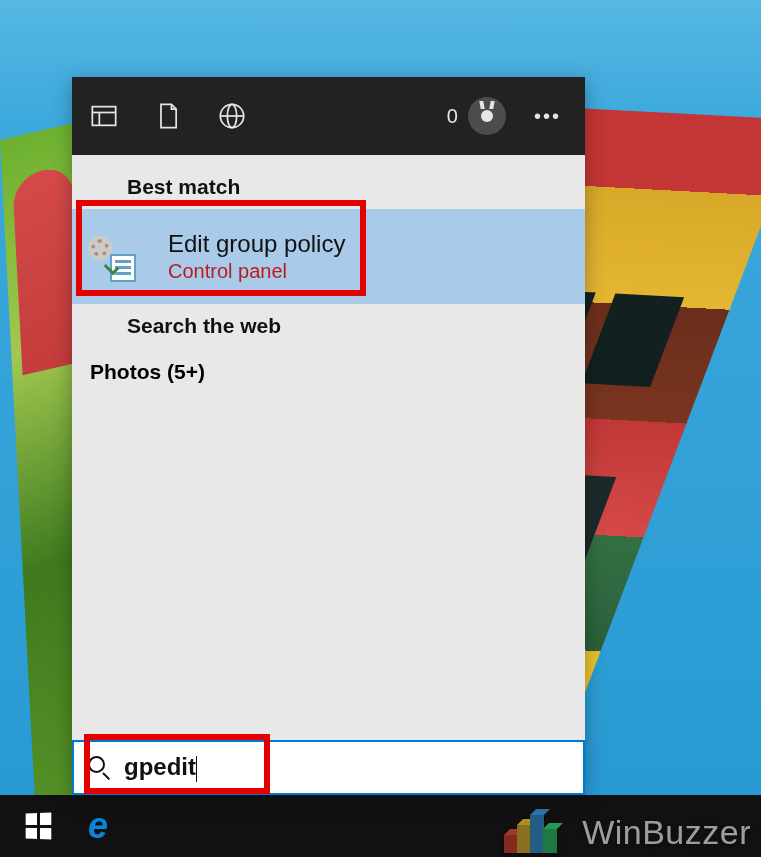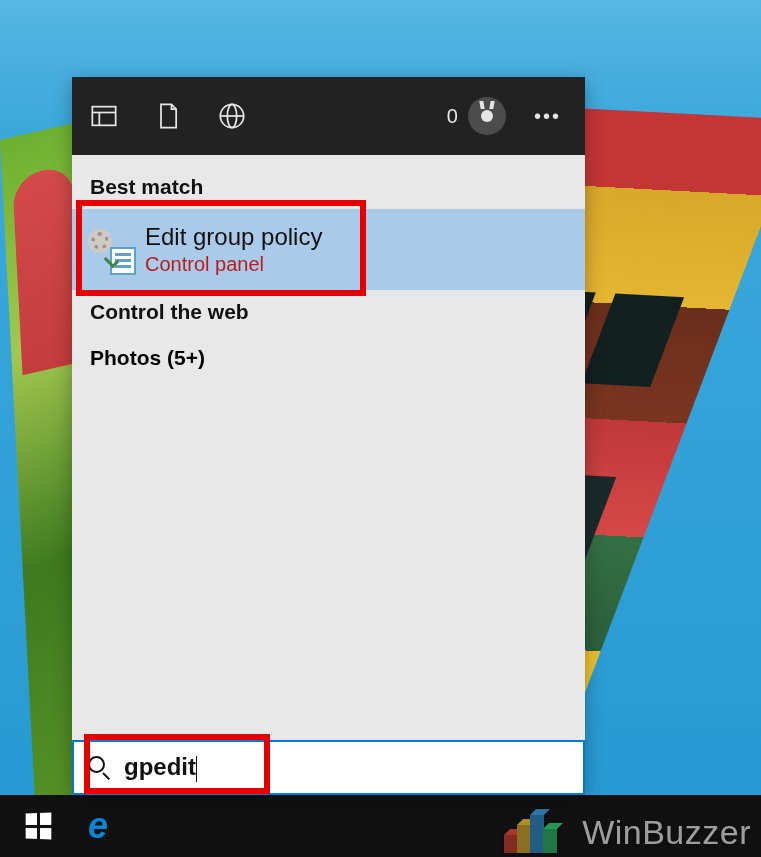--- a/index.html
+++ b/index.html
@@ -92,29 +92,30 @@
   background: #e8e8e8;
   height: 585px;
   padding-top: 10px;
   position: relative;
 }
 .section-label {
   font-size: 21px;
   font-weight: 600;
   padding: 10px 18px 10px 18px;
   color: #111;
+  margin-left: 37px;
 }
 
 .best-match-item {
   display: flex;
   align-items: center;
   background: #a9cbe9;
-  height: 81px;
+  height: 95px;
   padding-left: 18px;
-  gap: 13px;
+  gap: 36px;
 }
 .item-icon {
   width: 42px; height: 42px;
   position: relative;
   flex-shrink: 0;
   margin-top: 4px;
 }
 .gear-shape {
   position:absolute; top:-2px; left:-2px; width:24px; height:24px;
   border-radius:50%; background: #cfcbc4;
@@ -307,21 +308,21 @@
       <div class="item-icon">
         <div class="gear-shape"></div>
         <div class="clipboard-shape"></div>
       </div>
       <div class="item-text">
         <div class="item-title">Edit group policy</div>
         <div class="item-sub">Control panel</div>
       </div>
     </div>
 
-    <div class="section-label">Control the web</div>
+    <div class="section-label">Search the web</div>
 
 
     <div class="photos-label">Photos (5+)</div>
 
   </div>
 
   <div class="search-input-bar">
     <div class="search-glyph">
       <div class="circ"></div>
         <div class="hand"></div>

